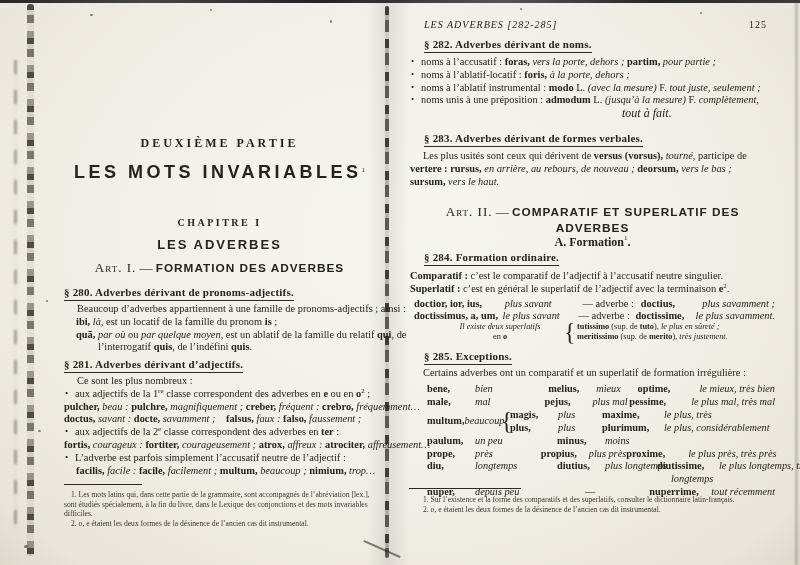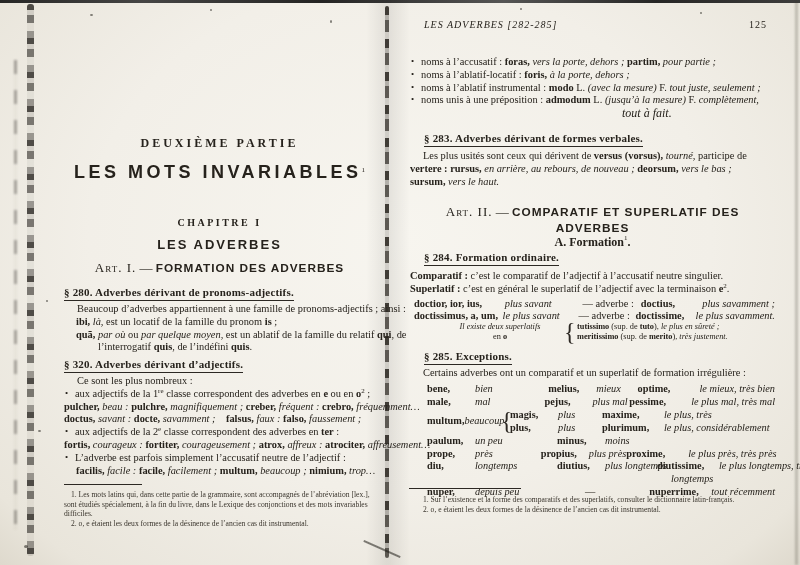--- a/index.html
+++ b/index.html
@@ -132,21 +132,21 @@
     </div>
 
     <div class="abs" style="top:303px;">
       <div class="line ind1"><span class="seg-n">Beaucoup d’adverbes appartiennent à une famille de pronoms-adjectifs ; ainsi :</span></div>
       <div class="line ind2"><span class="seg-b">ibi,</span><span class="seg-i"> là,</span><span class="seg-n"> est un locatif de la famille du pronom </span><span class="seg-b">is</span><span class="seg-n"> ;</span></div>
       <div class="line ind2"><span class="seg-b">quā,</span><span class="seg-i"> par où</span><span class="seg-n"> ou </span><span class="seg-i">par quelque moyen</span><span class="seg-n">, est un ablatif de la famille du relatif </span><span class="seg-b">qui</span><span class="seg-n">, de</span></div>
       <div class="line ind3"><span class="seg-n">l’interrogatif </span><span class="seg-b">quis</span><span class="seg-n">, de l’indéfini </span><span class="seg-b">quis</span><span class="seg-n">.</span></div>
     </div>
 
     <div class="abs sec-head" style="top:358px;">
-      <span>§ 320. Adverbes dérivant d’adjectifs.</span>
+      <span>§ 281. Adverbes dérivant d’adjectifs.</span>
     </div>
 
     <div class="abs" style="top:375px;">
       <div class="line ind1"><span class="seg-n">Ce sont les plus nombreux :</span></div>
       <div class="line bl"><span class="mk">•</span><span><span class="seg-n">aux adjectifs de la 1</span><span class="seg-sup">re</span><span class="seg-n"> classe correspondent des adverbes en </span><span class="seg-b">e</span><span class="seg-n"> ou en </span><span class="seg-b">o</span><span class="seg-sup">2</span><span class="seg-n"> ;</span></span></div>
       <div class="line"><span class="seg-b">pulcher,</span><span class="seg-i"> beau :</span><span class="seg-b"> pulchre,</span><span class="seg-i"> magnifiquement ;</span><span class="seg-n"> </span><span class="seg-b">creber,</span><span class="seg-i"> fréquent :</span><span class="seg-b"> crebro,</span><span class="seg-i"> fréquemment…</span></div>
       <div class="line"><span class="seg-b">doctus,</span><span class="seg-i"> savant :</span><span class="seg-b"> docte,</span><span class="seg-i"> savamment ;</span><span class="seg-n"> </span><span class="seg-b">falsus,</span><span class="seg-i"> faux :</span><span class="seg-b"> falso,</span><span class="seg-i"> faussement ;</span></div>
       <div class="line bl"><span class="mk">•</span><span><span class="seg-n">aux adjectifs de la 2</span><span class="seg-sup">e</span><span class="seg-n"> classe correspondent des adverbes en </span><span class="seg-b">ter</span><span class="seg-n"> :</span></span></div>
       <div class="line"><span class="seg-b">fortis,</span><span class="seg-i"> courageux :</span><span class="seg-b"> fortiter,</span><span class="seg-i"> courageusement ;</span><span class="seg-n"> </span><span class="seg-b">atrox,</span><span class="seg-i"> affreux :</span><span class="seg-b"> atrociter,</span><span class="seg-i"> affreusement…</span></div>
       <div class="line bl"><span class="mk">•</span><span><span class="seg-n">L’adverbe est parfois simplement l’accusatif neutre de l’adjectif :</span></span></div>
@@ -161,20 +161,23 @@
     </div>
   </div>
 
   <div class="page page-right">
 
     <div class="abs hdr-row" style="top:19px;">
       <span class="hdr-title">LES ADVERBES [282-285]</span>
       <span class="hdr-num">125</span>
     </div>
 
+    <div class="abs sec-head" style="top:38px;padding-left:14px;">
+      <span>§ 282. Adverbes dérivant de noms.</span>
+    </div>
 
     <div class="abs" style="top:56px;">
       <div class="line ind1"></div>
       <div class="line bl"><span class="mk">•</span><span><span class="seg-n">noms à l’accusatif : </span><span class="seg-b">foras,</span><span class="seg-i"> vers la porte, dehors ;</span><span class="seg-n"> </span><span class="seg-b">partim,</span><span class="seg-i"> pour partie ;</span></span></div>
       <div class="line bl"><span class="mk">•</span><span><span class="seg-n">noms à l’ablatif-locatif : </span><span class="seg-b">foris,</span><span class="seg-i"> à la porte, dehors ;</span></span></div>
       <div class="line bl"><span class="mk">•</span><span><span class="seg-n">noms à l’ablatif instrumental : </span><span class="seg-b">modo</span><span class="seg-n"> L. </span><span class="seg-i">(avec la mesure)</span><span class="seg-n"> F. </span><span class="seg-i">tout juste, seulement ;</span></span></div>
       <div class="line bl"><span class="mk">•</span><span><span class="seg-n">noms unis à une préposition : </span><span class="seg-b">admodum</span><span class="seg-n"> L. </span><span class="seg-i">(jusqu’à la mesure)</span><span class="seg-n"> F. </span><span class="seg-i">complètement,</span></span></div>
       <div class="line tail-line">tout à fait.</div>
     </div>
 

